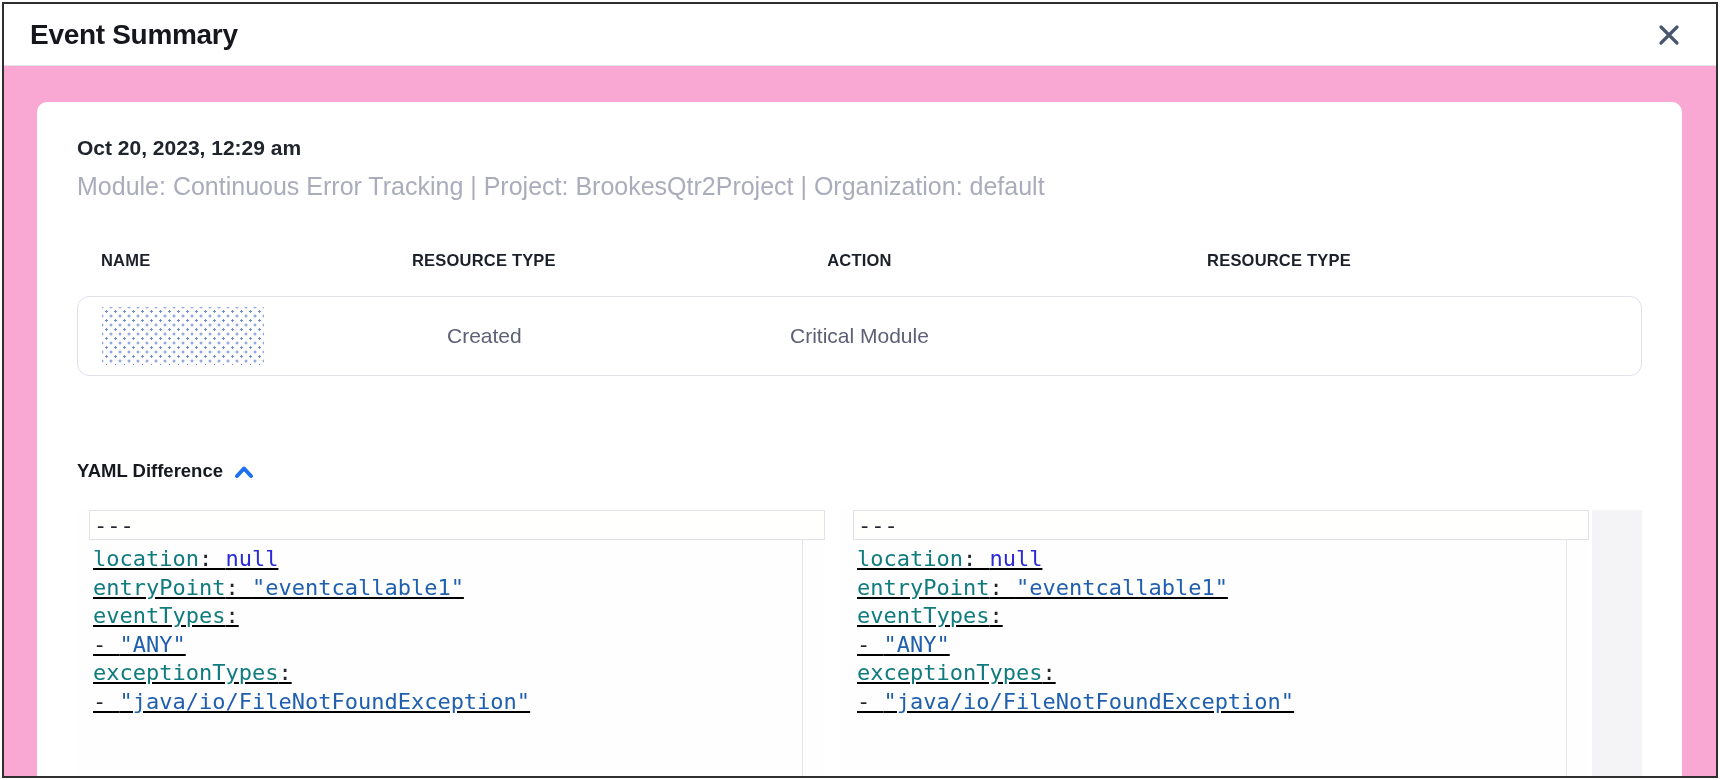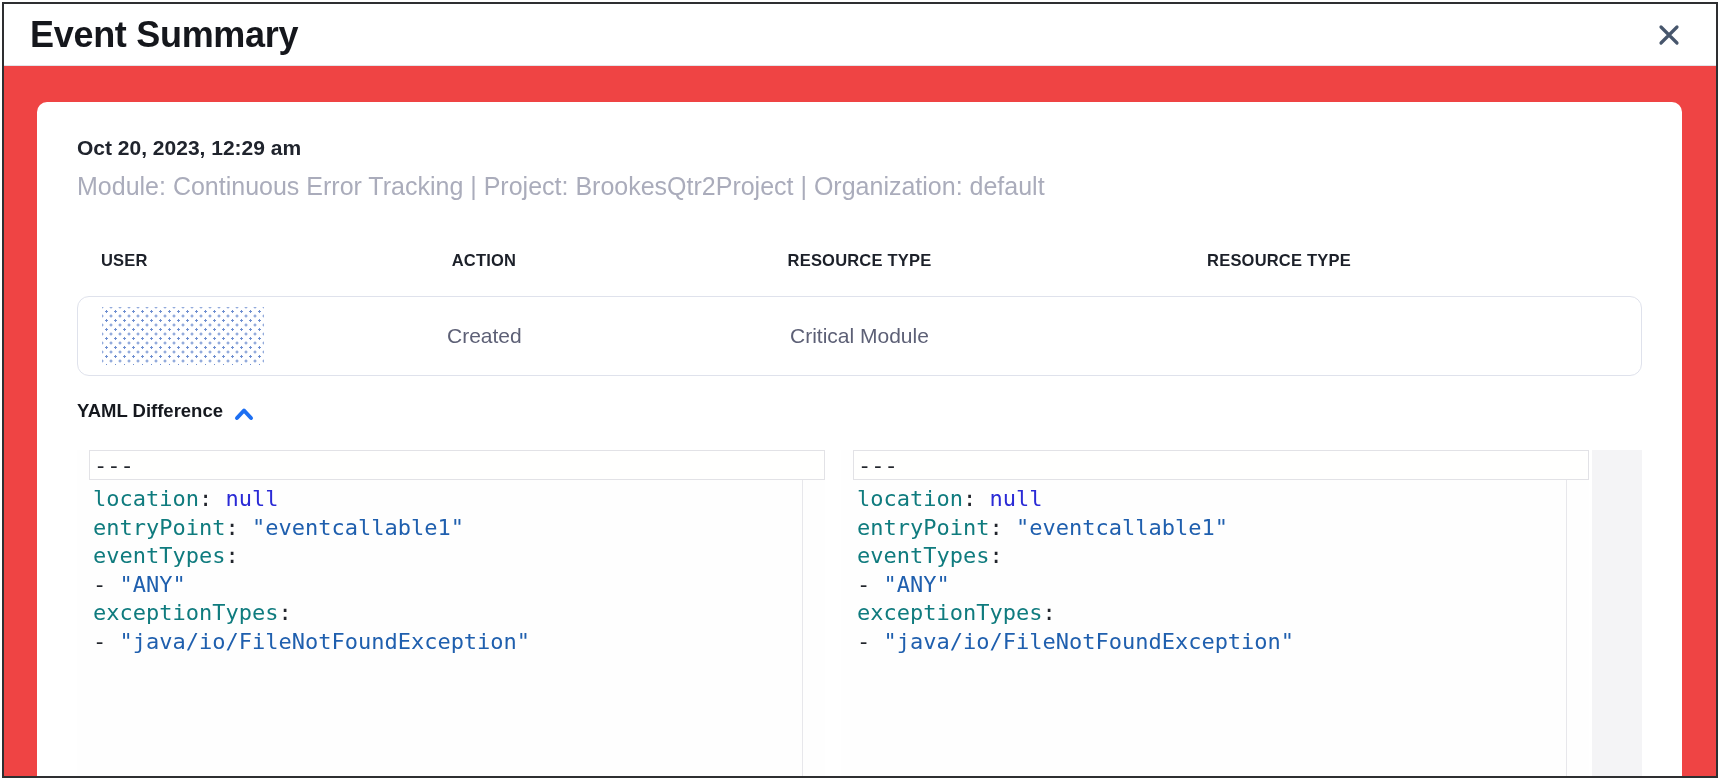--- a/index.html
+++ b/index.html
@@ -16,30 +16,30 @@
     display: flex; flex-direction: column;
   }
   
   .modal-header {
     height: 62px; flex: 0 0 62px;
     background: #ffffff;
     border-bottom: 1px solid #e3e3e8;
     display: flex; align-items: center; justify-content: space-between;
     padding: 0 30px 0 26px;
   }
-  .modal-title { font-size: 36px; font-weight: bold; color: #15171c; letter-spacing: -0.3px; }
+  .modal-title { font-size: 28px; font-weight: bold; color: #15171c; letter-spacing: -0.3px; }
   .close-btn {
     width: 34px; height: 34px; display: flex; align-items: center; justify-content: center;
     cursor: pointer;
   }
   .close-btn svg { display: block; }
   
   .modal-body {
     flex: 1 1 auto;
-    background: #ef4444;
+    background: #f9a8d4;
     padding: 36px 34px 0 33px;
     overflow: hidden;
   }
   .card {
     background: #ffffff;
     border-radius: 10px;
     min-height: 900px;
     padding: 34px 40px 0 40px;
   }
   .event-date { font-size: 21px; font-weight: bold; color: #20242d; }
@@ -70,22 +70,22 @@
     width: 162px; height: 58px; margin-left: 24px;
     background-image:
       radial-gradient(circle, #6f8fd0 1.1px, transparent 1.3px),
       radial-gradient(circle, #6f8fd0 1.1px, transparent 1.3px);
     background-size: 9px 9px, 9px 9px;
     background-position: 0 0, 4.5px 4.5px;
   }
 
   
   .yaml-toggle {
-    margin-top: 24px;
-    display: flex; align-items: flex-end; gap: 10px;
+    margin-top: 84px;
+    display: flex; align-items: center; gap: 10px;
     cursor: pointer; width: fit-content;
   }
   .yaml-label { font-size: 18.5px; font-weight: bold; color: #15181e; }
   .yaml-toggle svg { display: block; margin-top: 2px; }
 
   .diff-wrap { margin-top: 28px; display: flex; }
   .diff-pane {
     flex: 1 1 0;
     position: relative;
     background: #fefefe;
@@ -99,21 +99,21 @@
   }
   .hl-row {
     height: 30px; margin-left: 12px;
     border: 1px solid #e2e2e6;
     background: #fffffe;
     display: flex; align-items: center;
     padding-left: 4px;
     font-size: 22px; color: #22252c;
     position: relative;
   }
-  .code-block { padding: 5px 30px 10px 16px; }
+  .code-block { padding: 5px 30px 10px 16px; text-decoration: underline; }
   .code-line {
     font-size: 22px; line-height: 28.5px;
     white-space: pre; color: #22252c;
   }
   .tok-key  { color: #0f7b7e; }
   .tok-punc { color: #22252c; }
   .tok-null { color: #2a2ad6; }
   .tok-str  { color: #1f5fae; }
   .tok-plain{ color: #22252c; }
   .scroll-strip {
@@ -137,23 +137,23 @@
   </div>
 
   <div class="modal-body">
     <div class="card">
 
       <div class="event-date">Oct 20, 2023, 12:29 am</div>
       <div class="event-meta">Module: Continuous Error Tracking | Project: BrookesQtr2Project | Organization: default</div>
 
       <div class="audit-table">
         <div class="audit-head">
-          <div class="th first">USER</div>
+          <div class="th first">NAME</div>
+          <div class="th">RESOURCE TYPE</div>
           <div class="th">ACTION</div>
-          <div class="th">RESOURCE TYPE</div>
           <div class="th last">RESOURCE TYPE</div>
         </div>
         <div class="audit-row">
           <div class="td first">
             <div class="redacted-user"></div>
           </div>
           <div class="td">Created</div>
           <div class="td">Critical Module</div>
         </div>
       </div>

